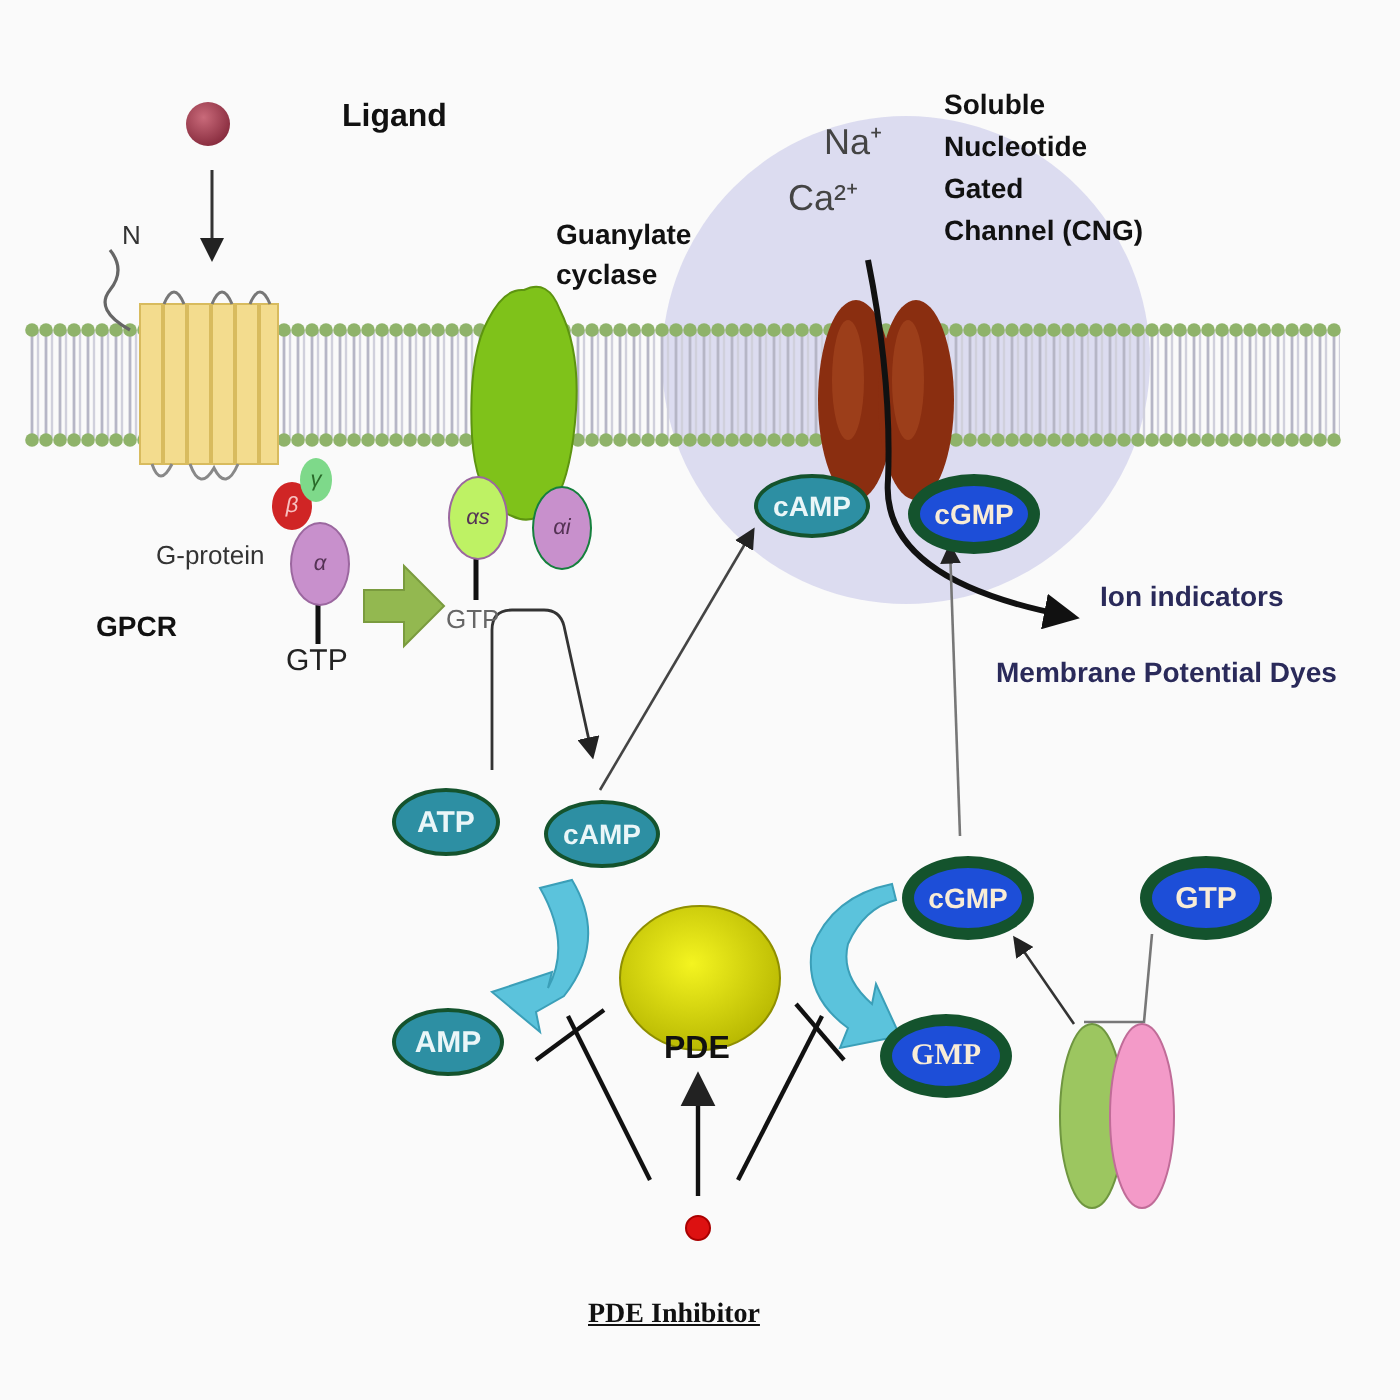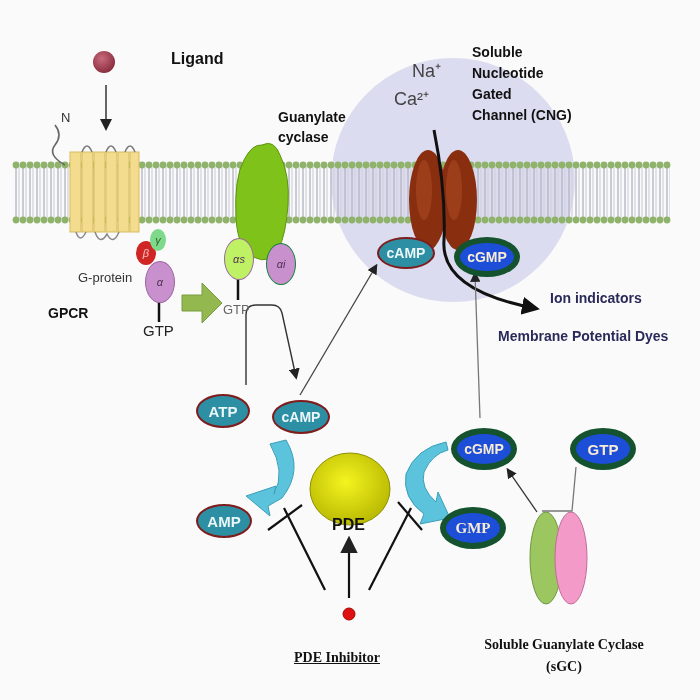--- a/index.html
+++ b/index.html
@@ -3,21 +3,21 @@
 <meta charset="utf-8">
 <style>
   html, body { margin:0; padding:0; background:#fafafa; }
   #stage { position:relative; width:700px; height:700px; overflow:hidden; background:#fafafa; font-family:"Liberation Sans", sans-serif; }
   svg { position:absolute; left:0; top:0; }
   .lbl { position:absolute; color:#111; font-weight:bold; white-space:nowrap; }
   .blue-lbl { color:#2a2a5a; }
   .serif-lbl { font-family:"Liberation Serif", serif; font-weight:bold; text-align:center; }
   .ion { position:absolute; color:#444; font-size:18px; }
   .pill { position:absolute; display:flex; align-items:center; justify-content:center; border-radius:50%; font-weight:bold; font-family:"Liberation Sans", sans-serif; color:#eaf6f8; }
-  .pill.teal { background:#2d8fa3; border:2px solid #7f1d1d; }
+  .pill.teal { background:#2d8fa3; border:2px solid #14532d; }
   .pill.tan { background:#1d4ed8; border:6px solid #14532d; color:#f8ecd6; }
   .sub { position:absolute; display:flex; align-items:center; justify-content:center; border-radius:50%; font-size:11px; font-style:italic; color:#553355; }
 </style>
 </head>
 <body>
 
 <div id="stage">
   <svg width="700" height="700" viewBox="0 0 700 700">
     <defs>
       <marker id="ah" markerWidth="8" markerHeight="8" refX="6" refY="4" orient="auto">
@@ -323,24 +323,20 @@
     <div>Gated</div>
     <div>Channel (CNG)</div>
   </div>
   <div class="ion" style="left:412px;top:58px;">Na⁺</div>
   <div class="ion" style="left:394px;top:86px;">Ca²⁺</div>
 
   <div class="lbl blue-lbl" style="left:550px;top:290px;font-size:14px;">Ion indicators</div>
   <div class="lbl blue-lbl" style="left:498px;top:328px;font-size:14px;">Membrane Potential Dyes</div>
 
   <div class="lbl serif-lbl" style="left:294px;top:650px;font-size:14px;text-decoration:underline;">PDE Inhibitor</div>
-  <div class="lbl serif-lbl" style="left:472px;top:634px;font-size:14px;line-height:22px;width:184px;">
-    <div>Soluble Guanylate Cyclase</div>
-    <div>(sGC)</div>
-  </div>
 
   <div class="pill teal" style="left:196px;top:394px;width:50px;height:30px;font-size:15px;">ATP</div>
   <div class="pill teal" style="left:272px;top:400px;width:54px;height:30px;font-size:14px;">cAMP</div>
   <div class="pill teal" style="left:196px;top:504px;width:52px;height:30px;font-size:15px;">AMP</div>
   <div class="pill teal" style="left:377px;top:237px;width:54px;height:28px;font-size:14px;">cAMP</div>
   <div class="pill tan" style="left:454px;top:237px;width:54px;height:28px;font-size:14px;">cGMP</div>
   <div class="pill tan" style="left:451px;top:428px;width:54px;height:30px;font-size:14px;">cGMP</div>
   <div class="pill tan" style="left:440px;top:507px;width:54px;height:30px;font-size:15px;font-family:Liberation Serif, serif;">GMP</div>
   <div class="pill tan" style="left:570px;top:428px;width:54px;height:30px;font-size:15px;">GTP</div>
 

